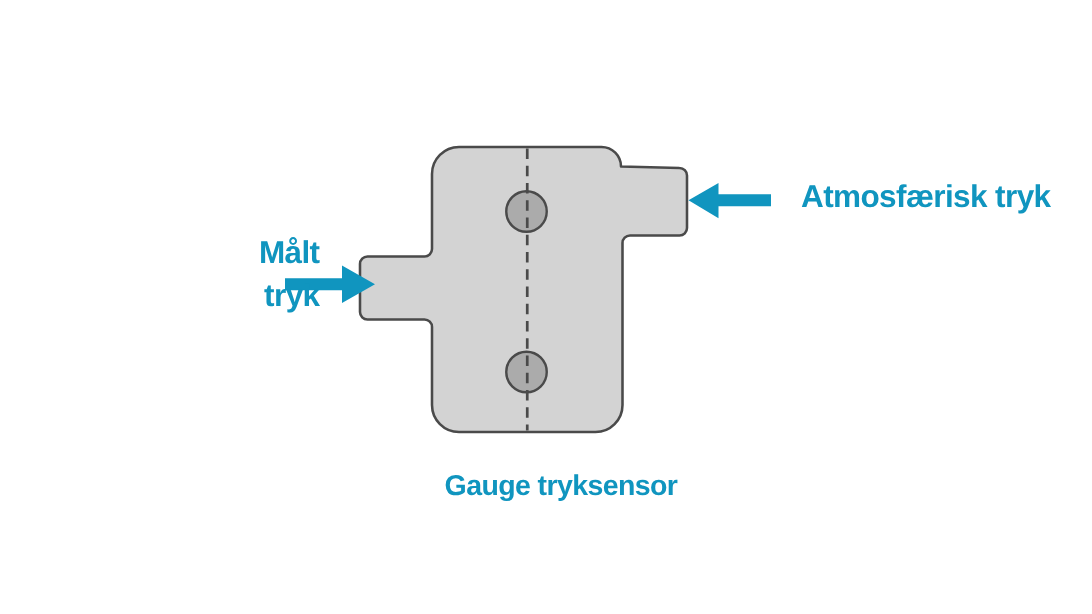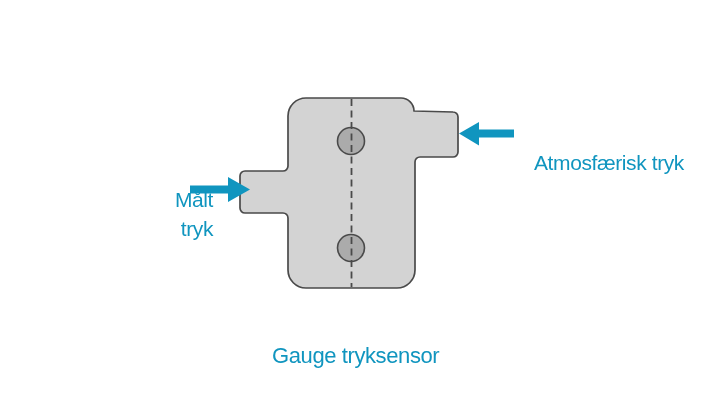--- a/index.html
+++ b/index.html
@@ -43,43 +43,43 @@
     stroke-dasharray: 7 4.5;
     fill: none;
   }
   .arrow {
     fill: var(--accent);
     stroke: none;
   }
   .label {
     position: absolute;
     color: var(--accent);
-    font-weight: normal;
+    font-weight: bold;
     letter-spacing: -0.4px;
     white-space: nowrap;
-    margin-top: 31px;
   }
   .label-left {
     left: 103px; top: 154px;
     width: 110px;
     font-size: 21px;
     line-height: 29px;
     text-align: right;
     white-space: normal;
   }
   .label-right {
     left: 534px; top: 119px;
     font-size: 21px;
     line-height: 26px;
   }
   .caption {
     left: 272px; top: 311px;
     width: 204px;
-    font-size: 22px;
+    font-size: 19px;
     line-height: 28px;
+    text-align: center;
   }
 </style>
 </head>
 <body>
 
 <div class="stage">
 
   <svg class="diagram-svg" viewBox="0 0 728 409" aria-hidden="true">
 
     <path class="sensor-outline" d="M 306 98

